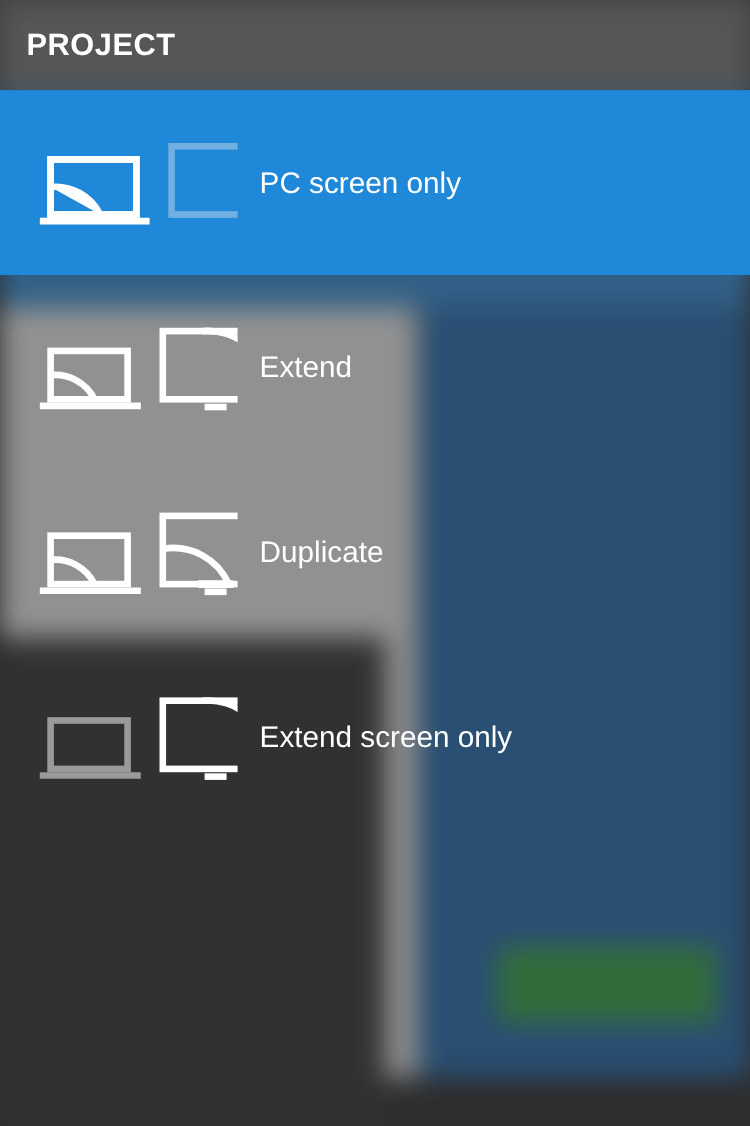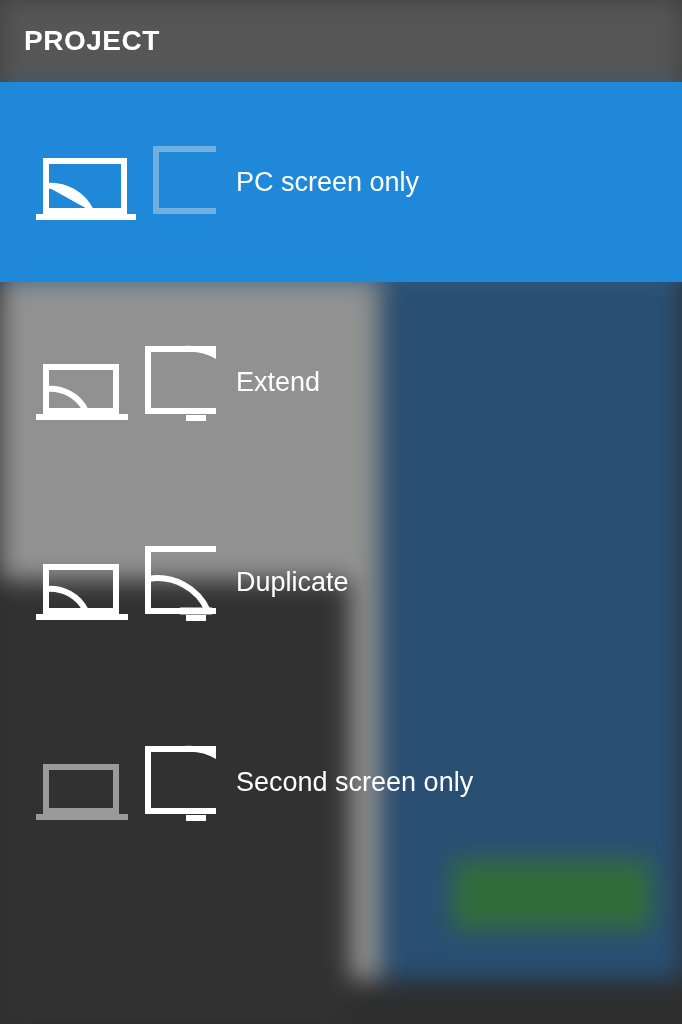--- a/index.html
+++ b/index.html
@@ -81,21 +81,21 @@
       color: #fff;
       font-size: 28px;
       font-weight: 700;
       letter-spacing: 0.5px;
     }
     .options {
       display: flex;
       flex-direction: column;
     }
     .option {
-      height: 200px;
+      height: 168px;
       display: flex;
       align-items: center;
       padding-left: 36px;
       cursor: pointer;
     }
     .option.selected {
       background: #2088d9;
     }
     .icon-wrap {
       width: 180px;
@@ -196,17 +196,17 @@
             <line x1="0" y1="74" x2="92" y2="74"></line>
           </g>
 
           <g stroke="#fff" stroke-width="6" fill="none">
             <rect x="112" y="6" width="96" height="62"></rect>
             <path d="M 148 6 A 55 55 0 0 1 208 64"></path>
             <rect x="150" y="72" width="20" height="6" fill="#fff" stroke="none"></rect>
           </g>
         </svg>
       </div>
-      <div class="option-label">Second screen only</div>
+      <div class="option-label">Extend screen only</div>
     </div>
 
   </div>
 </div>
 
 </body></html>

